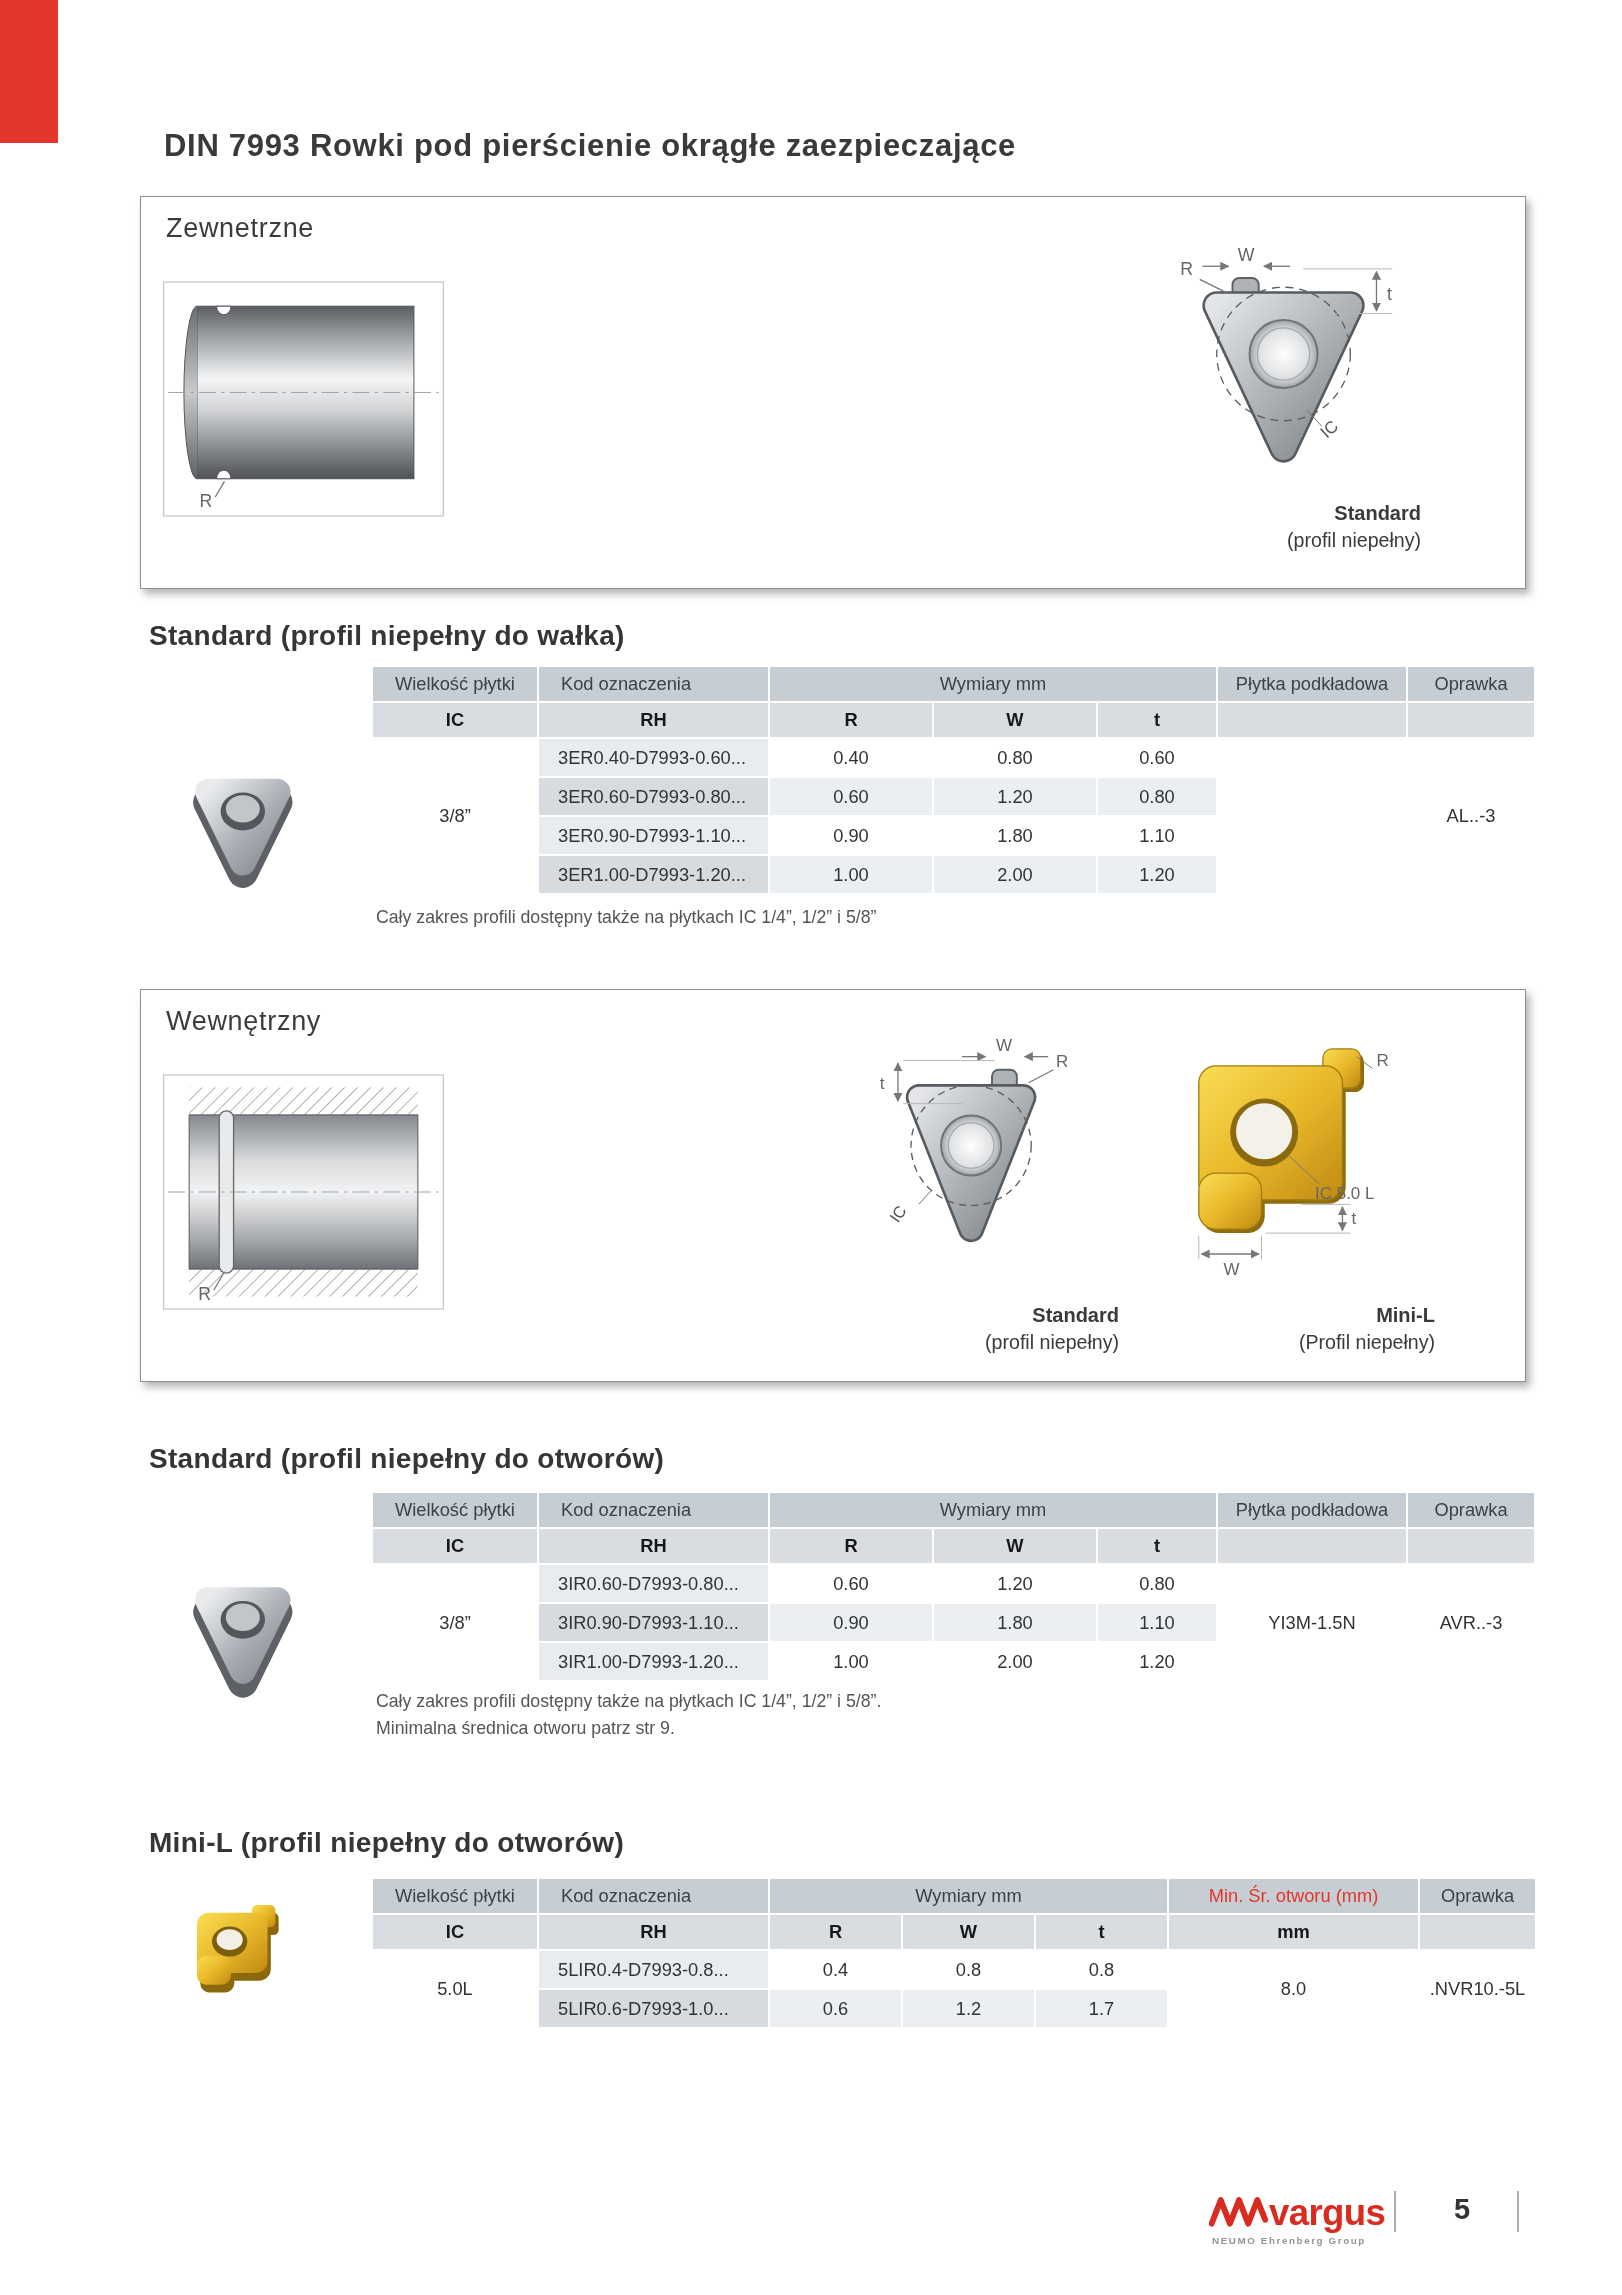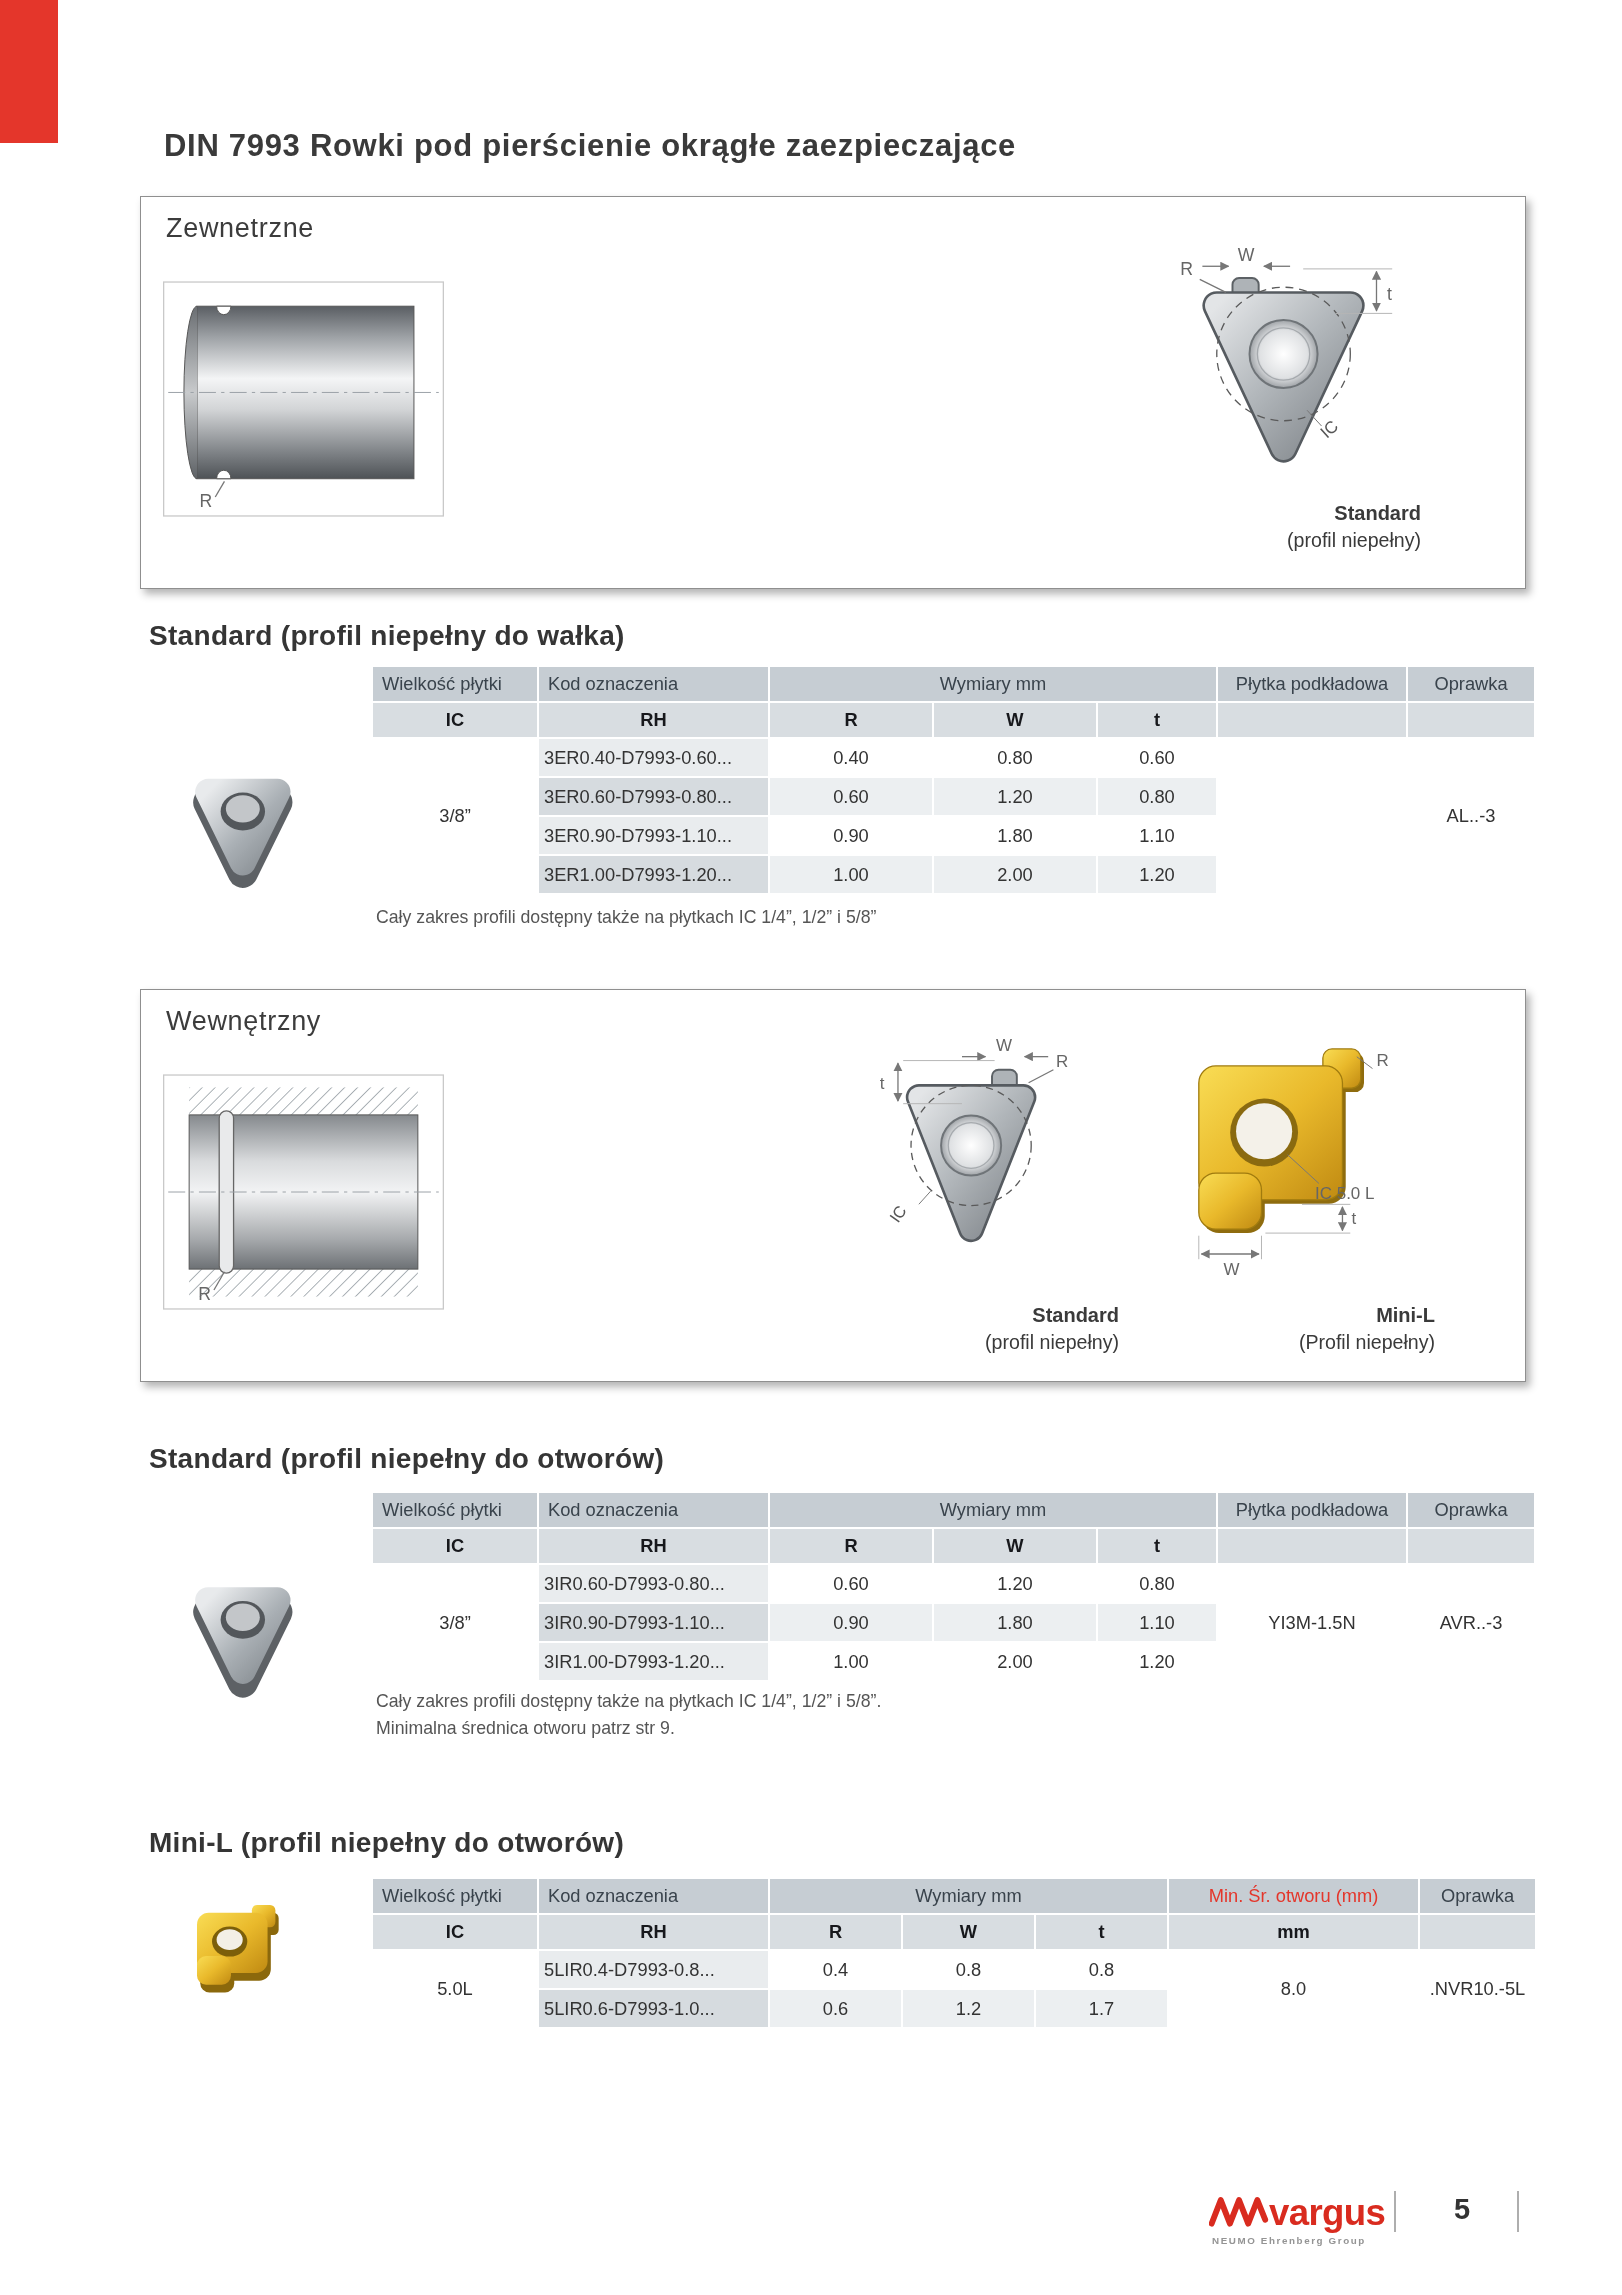--- a/index.html
+++ b/index.html
@@ -24,23 +24,23 @@
   .caption .b{font-weight:700;font-size:20px}
 
   .tbl{position:absolute;display:grid;gap:2px;font-size:18.3px;color:#333}
   .t12{grid-template-columns:164px 229px 162px 162px 118px 188px 126px}
   .t1{grid-template-rows:34px 34px repeat(4,37px)}
   .t2{grid-template-rows:34px 34px repeat(3,37px)}
   .t3{grid-template-columns:164px 229px 131px 131px 131px 249px 115px;
       grid-template-rows:34px 34px repeat(2,37px)}
   .c{display:flex;align-items:center;justify-content:center}
   .hd{background:#c6cdd3;color:#39434c}
-  .hd.l{justify-content:flex-start;padding-left:9px}
+  .hd.l{justify-content:flex-start;padding-left:22px}
   .sub{background:#d8dde1;font-weight:700;color:#17181c}
-  .code{justify-content:flex-start;padding-left:5px}
+  .code{justify-content:flex-start;padding-left:19px}
   .r-odd{background:#e9ecee}
   .r-even{background:#d6dbdf}
   .n-even{background:#eceff1}
   .plain{background:#ffffff}
   .redtxt{color:#e4362b}
 
   .note{position:absolute;font-size:17.7px;color:#555;line-height:1.55}
 
   .divider{position:absolute;width:2px;height:41px;background:#aeaeae}
   .pageno{position:absolute;font-size:29px;font-weight:700;color:#333}

